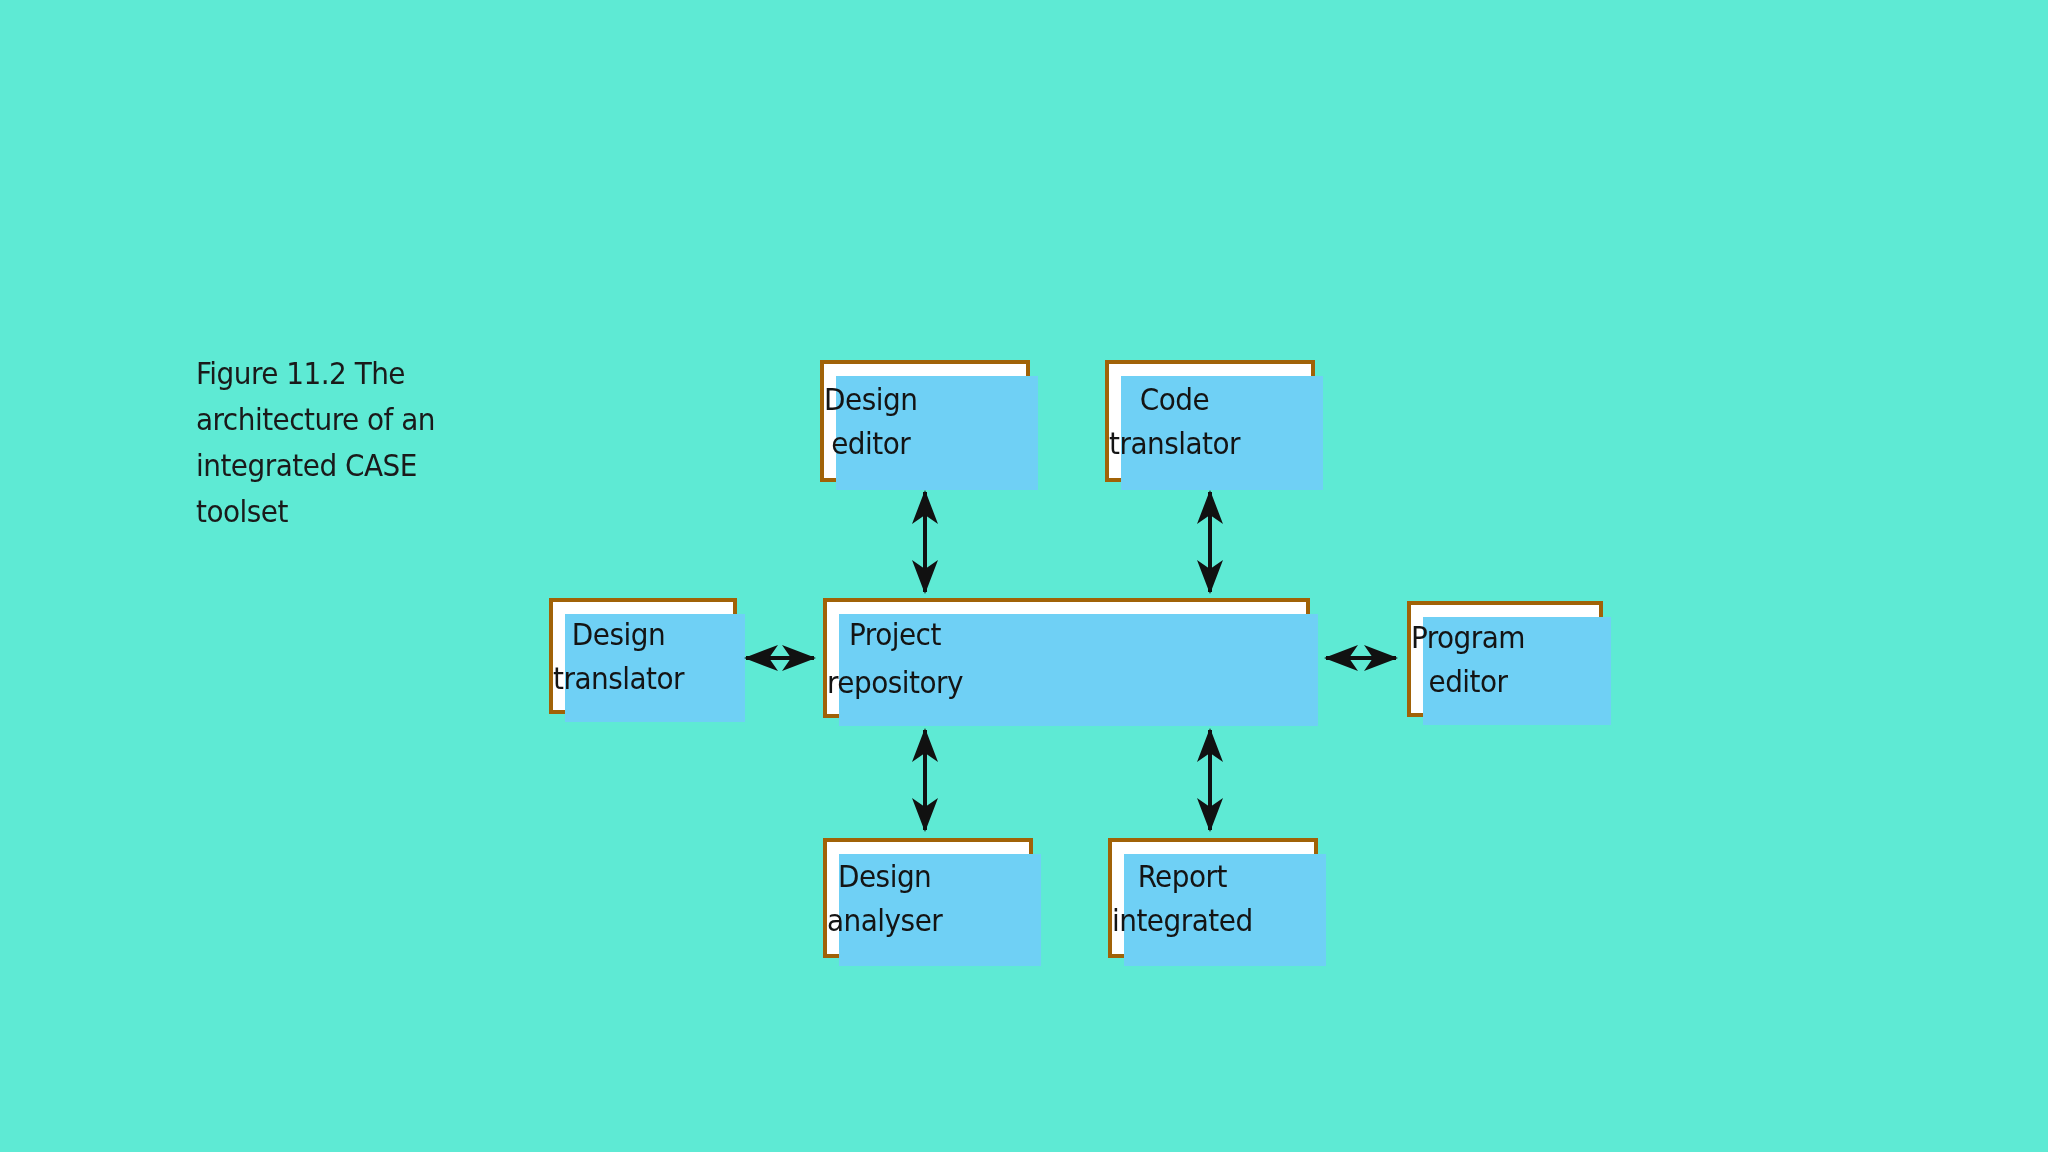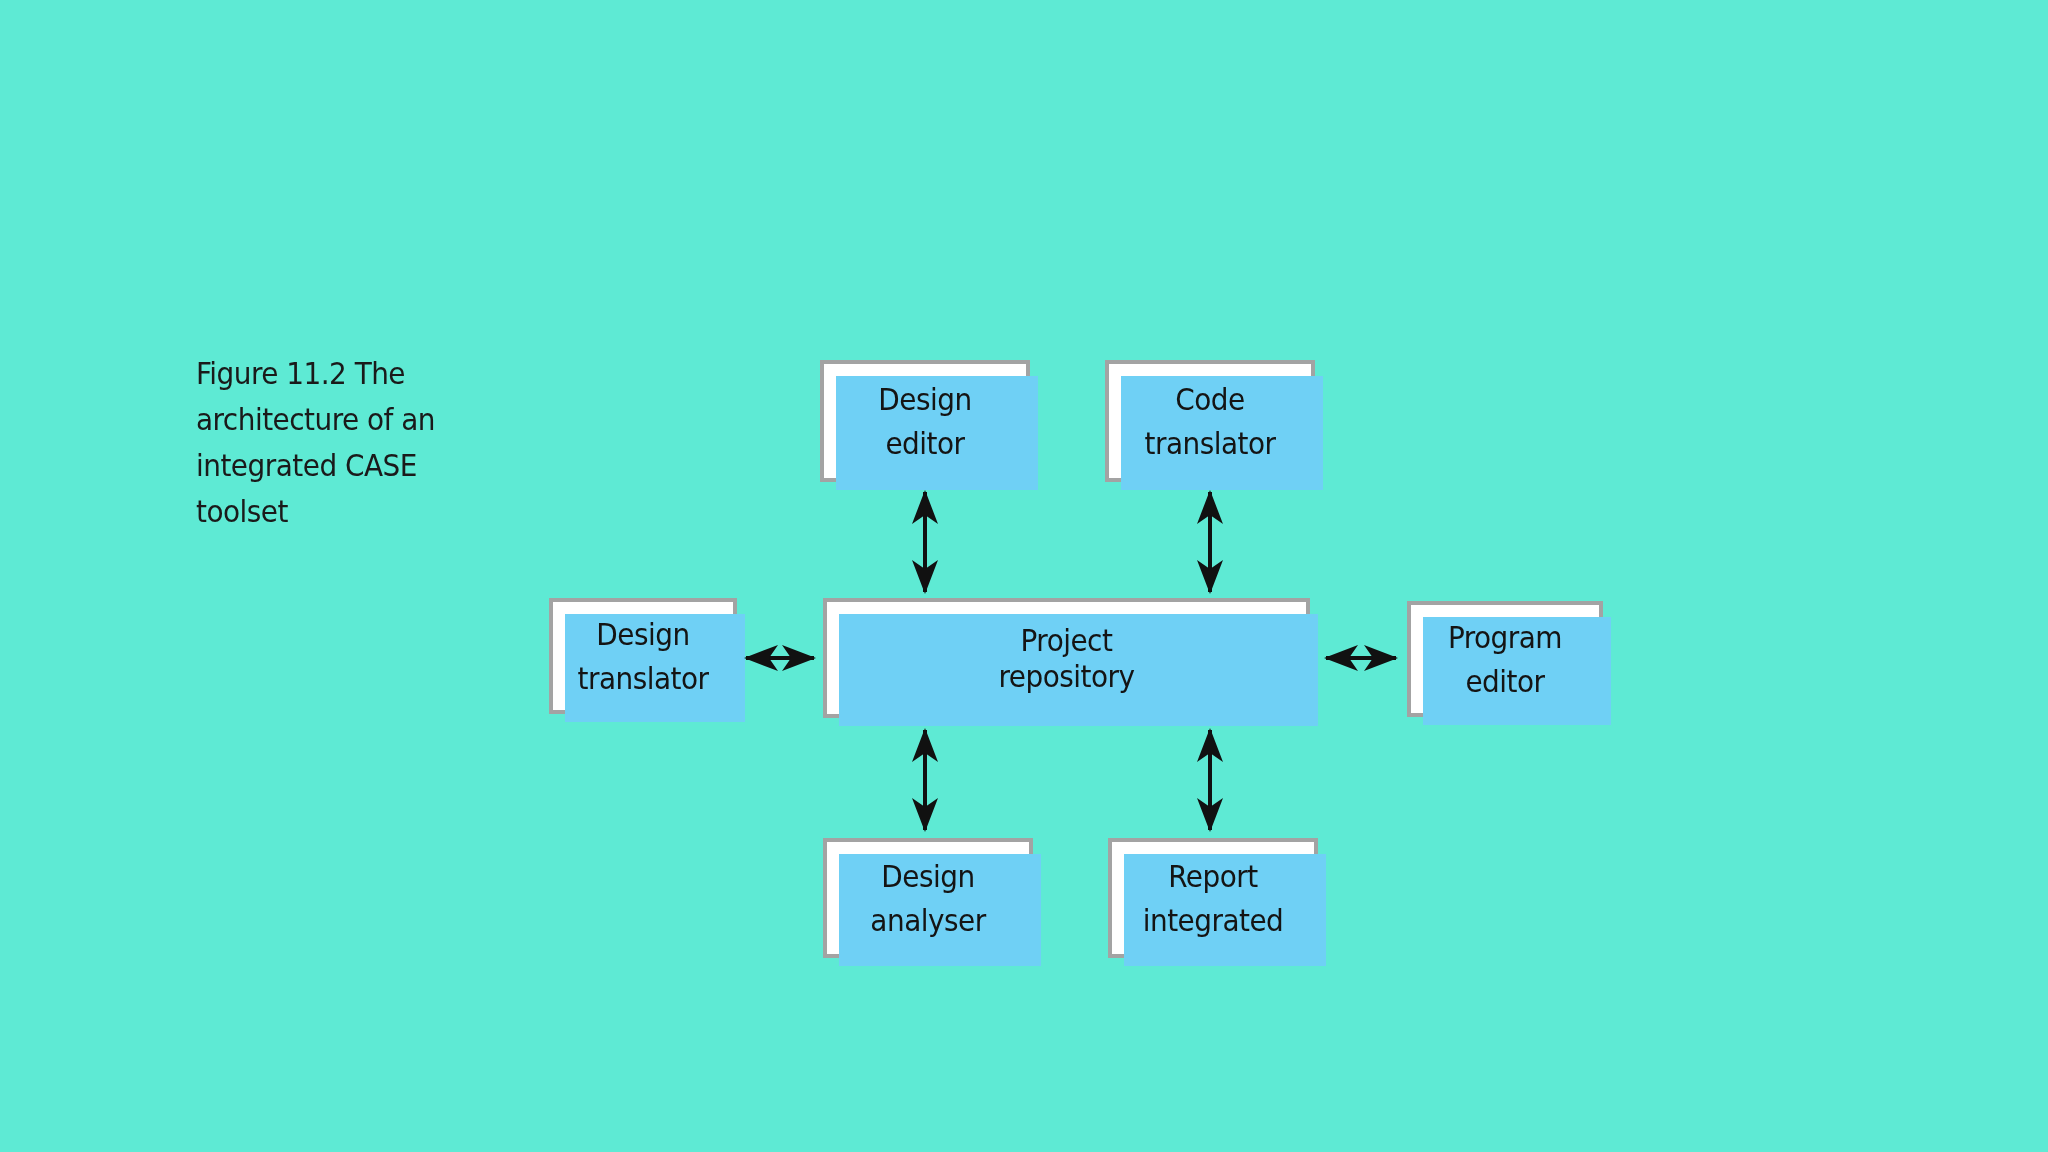--- a/index.html
+++ b/index.html
@@ -31,24 +31,23 @@
     letter-spacing: -0.5px;
     font-family: "DejaVu Sans Condensed", "Liberation Sans Narrow", "Liberation Sans", sans-serif;
     white-space: pre-wrap;
   }
 
   
   .node {
     position: absolute;
     box-sizing: border-box;
     background: #ffffff;
-    border: 4px solid #a3a3a3;
+    border: 4px solid #a16207;
     display: flex;
     align-items: center;
-    justify-content: center;
     z-index: 3;
   }
   .node .shadow {
     position: absolute;
     left: 12px;
     top: 12px;
     width: 100%;
     height: 100%;
     background: #6FD0F5;
     z-index: -1;
@@ -58,21 +57,21 @@
     z-index: 2;
     text-align: center;
     color: #141414;
     font-size: 31px;
     line-height: 44px;
     letter-spacing: -0.5px;
     white-space: pre-line;
     font-family: "DejaVu Sans Condensed", "Liberation Sans Narrow", "Liberation Sans", sans-serif;
   }
   .node.wide .label {
-    line-height: 36px;
+    line-height: 48px;
   }
 
   
   .arrow {
     position: absolute;
     z-index: 5;
   }
 </style>
 </head>
 <body>

